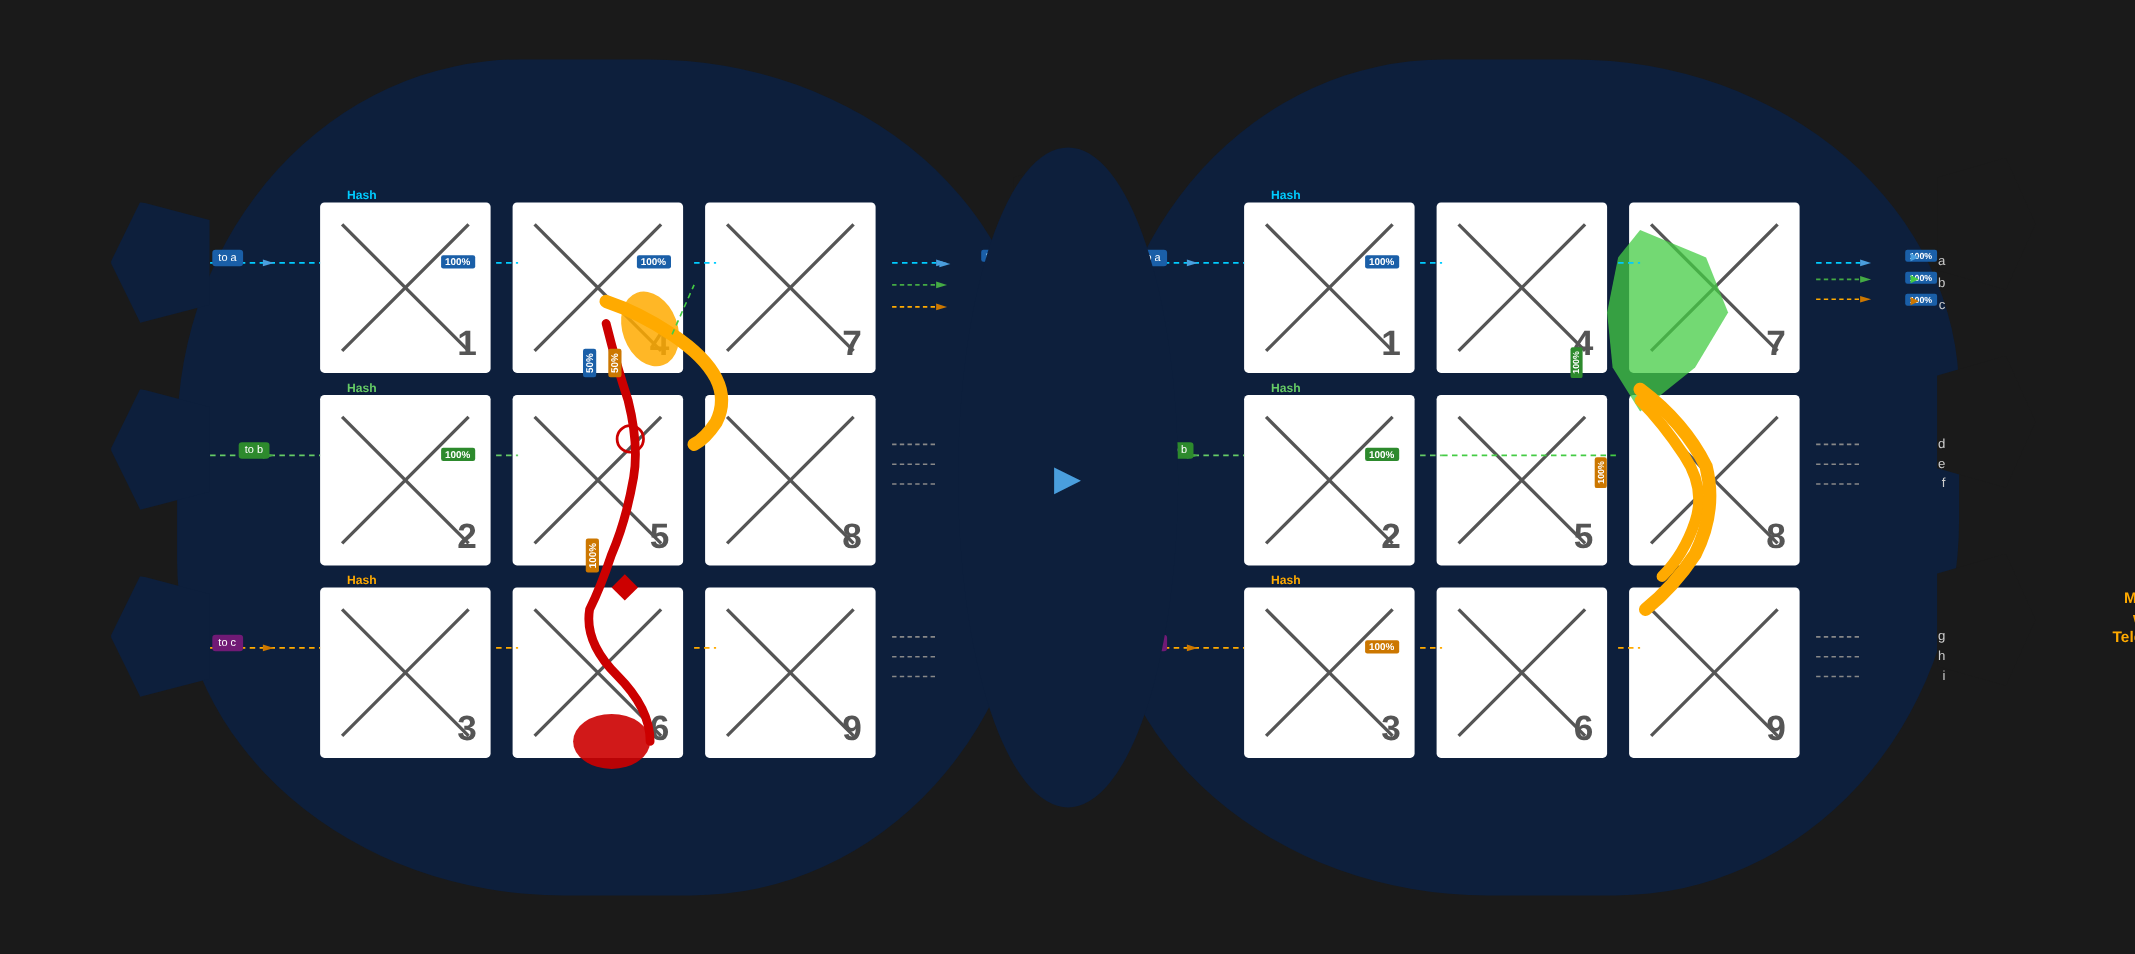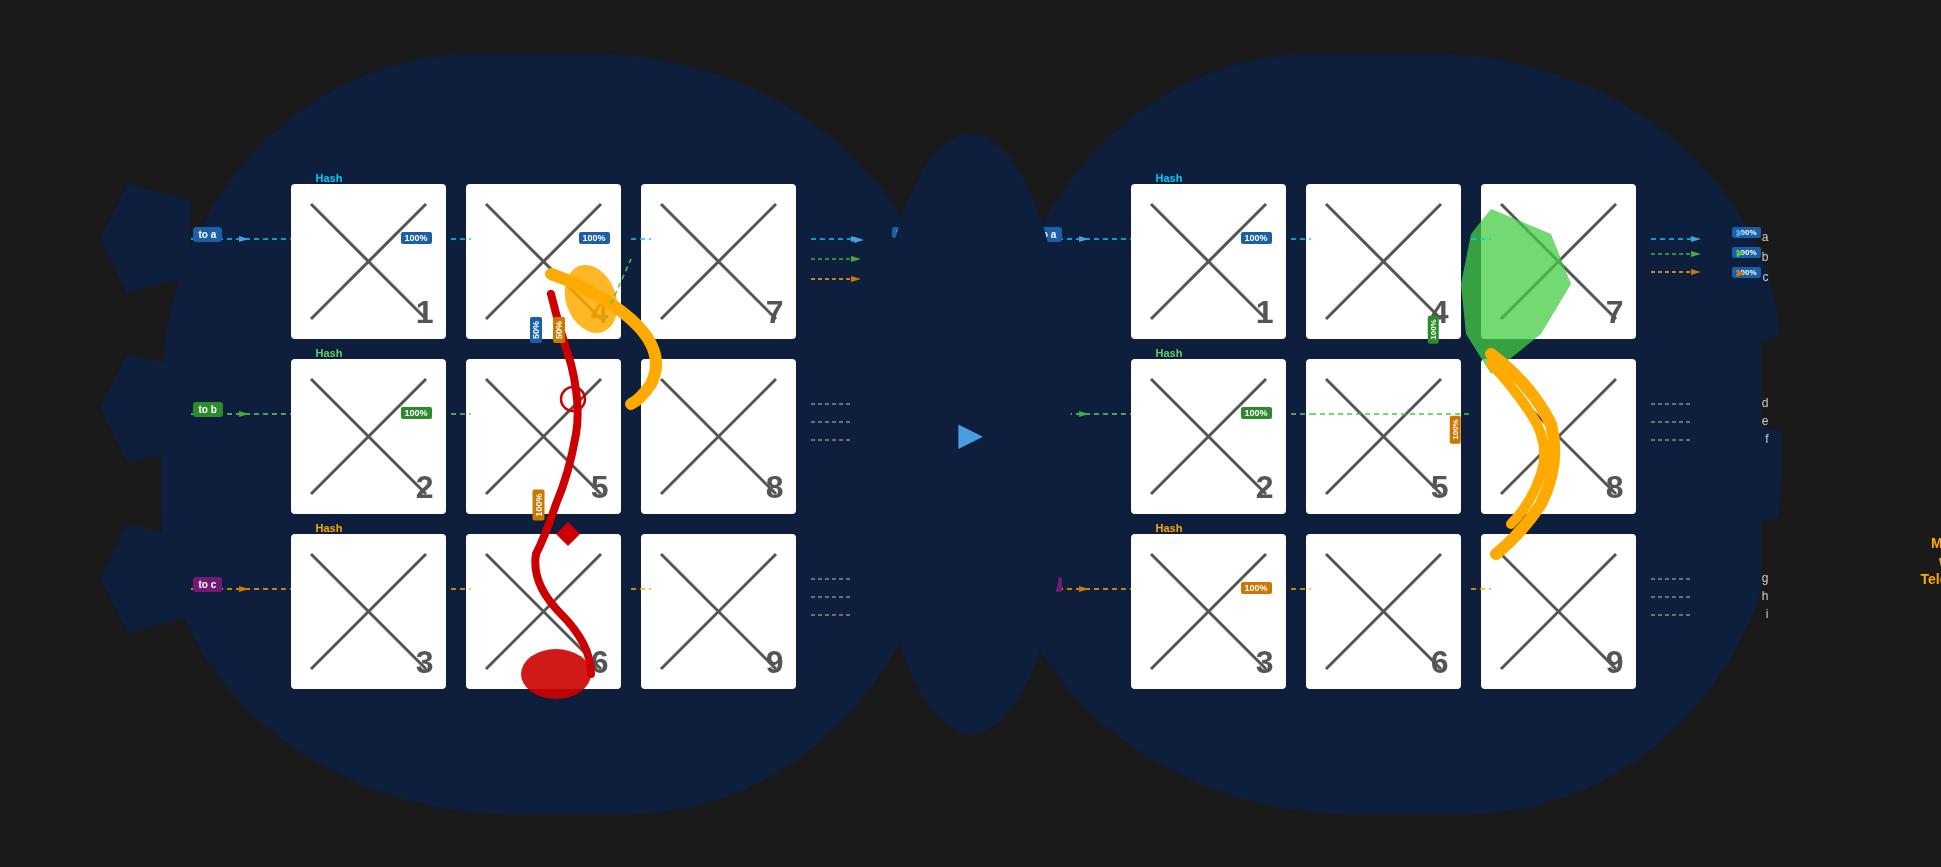--- a/index.html
+++ b/index.html
@@ -95,29 +95,29 @@
       width: 100%;
       height: 100%;
       z-index: 2;
       pointer-events: none;
     }
 
     
     .to-label {
       display: inline-block;
       font-size: 10px;
-      font-weight: bold;
+      font-weight: normal;
       padding: 2px 6px;
       border-radius: 3px;
       position: absolute;
       z-index: 6;
     }
 
     .to-blue { background: #1a5fa8; color: white; }
-    .to-green { background: #2d8a2d; color: white; }
+    .to-green { background: #2d8a2d; color: white; margin-left: 24px; }
     .to-orange { background: #701a75; color: white; }
 
     
     .moved-label {
       position: absolute;
       color: #ffaa00;
       font-size: 14px;
       font-weight: bold;
       z-index: 6;
       line-height: 1.3;

